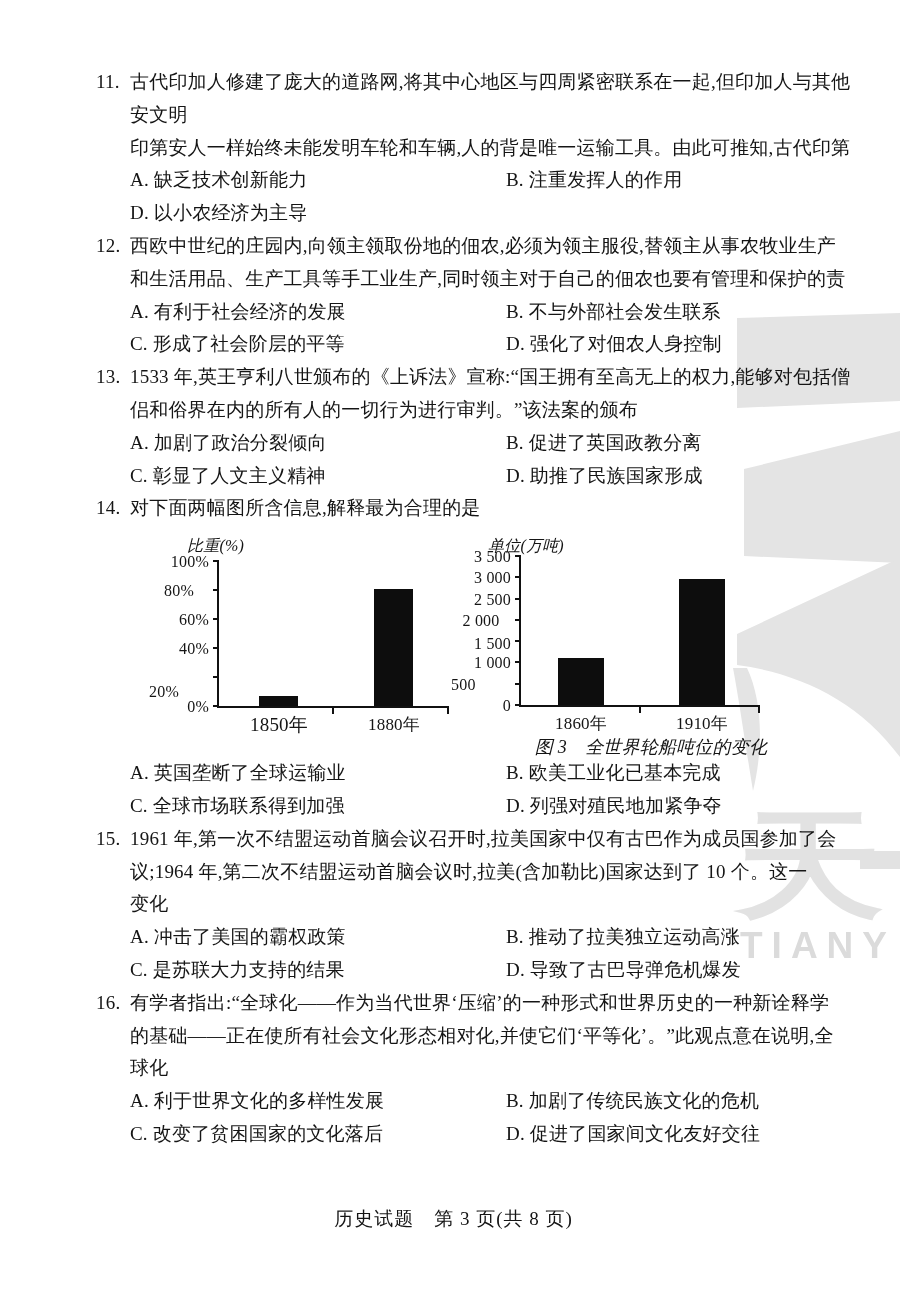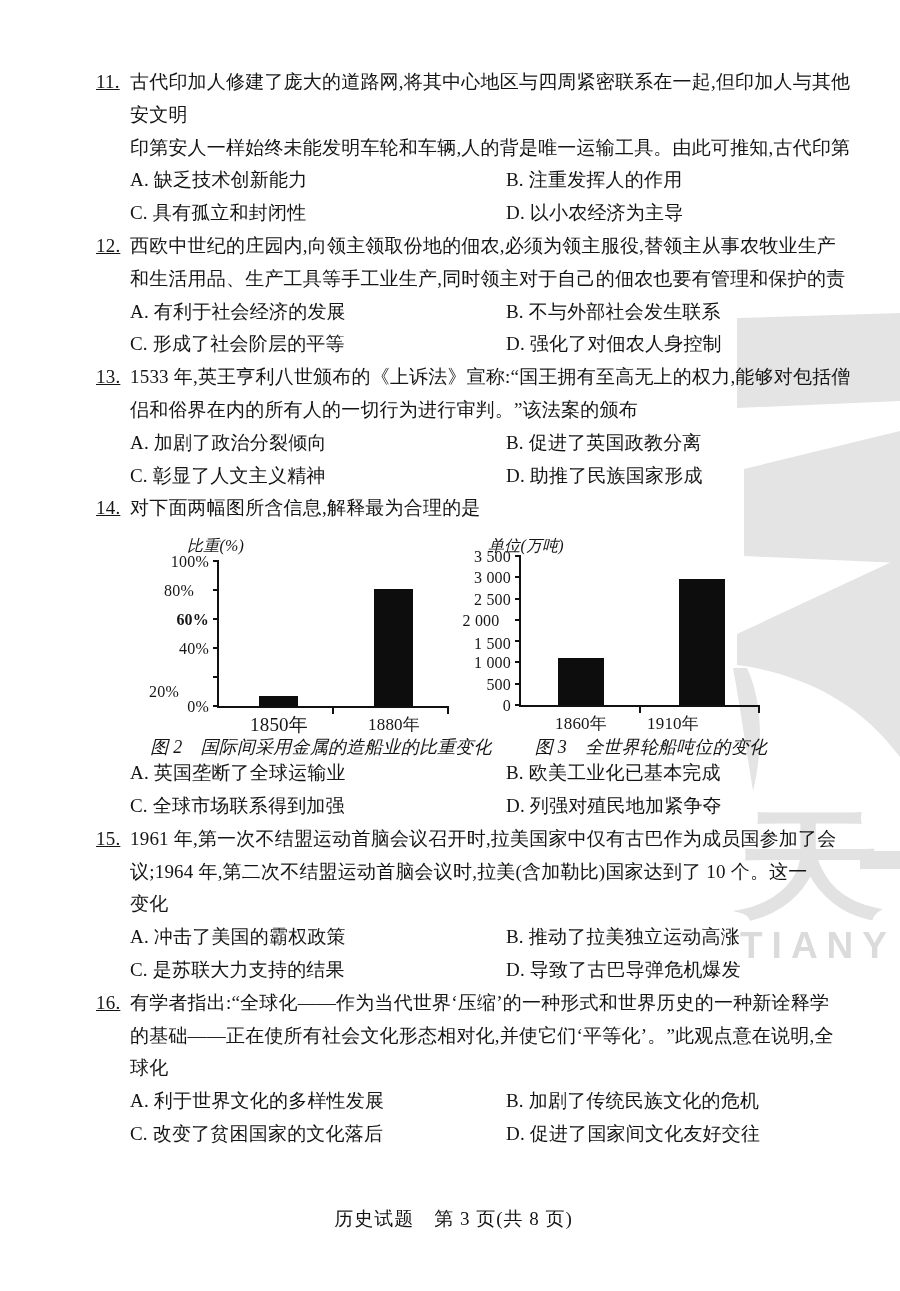--- a/index.html
+++ b/index.html
@@ -11,21 +11,21 @@
   }
   .watermark { position:absolute; left:0; top:0; z-index:0; }
   .content {
     position:relative; z-index:1;
     padding:66px 20px 0 96px;
     font-size:19px; line-height:32.8px;
     letter-spacing:0.2px;
   }
   .q { position:relative; }
   .qline.first { text-indent:-34px; padding-left:34px; }
-  .qnum { display:inline-block; width:34px; text-indent:0;text-decoration:underline; }
+  .qnum { display:inline-block; width:34px; text-indent:0; }
   .qline.cont { padding-left:34px; }
   .opts { padding-left:34px; display:grid; grid-template-columns:376px 1fr; }
   .opt { white-space:nowrap; }
   
   .charts { position:relative; height:232px; }
   .chart { position:absolute; top:0; height:232px; }
   .chart .unit { position:absolute; font-size:16px; font-style:italic; white-space:nowrap; }
   .chart .plot {
     position:absolute;
     border-left:2px solid #111; border-bottom:2px solid #111;
@@ -54,21 +54,20 @@
 
   <div class="content">
 
     <div class="q">
       <div class="qline first"><span class="qnum">11.</span><span>古代印加人修建了庞大的道路网,将其中心地区与四周紧密联系在一起,但印加人与其他</span></div>
       <div class="qline cont">安文明</div>
       <div class="qline cont">印第安人一样始终未能发明车轮和车辆,人的背是唯一运输工具。由此可推知,古代印第</div>
       <div class="opts">
         <div class="opt">A. 缺乏技术创新能力</div>
         <div class="opt">B. 注重发挥人的作用</div>
-        <div class="opt">C. 具有孤立和封闭性</div>
         <div class="opt">D. 以小农经济为主导</div>
       </div>
     </div>
 
     <div class="q">
       <div class="qline first"><span class="qnum">12.</span><span>西欧中世纪的庄园内,向领主领取份地的佃农,必须为领主服役,替领主从事农牧业生产</span></div>
       <div class="qline cont">和生活用品、生产工具等手工业生产,同时领主对于自己的佃农也要有管理和保护的责</div>
       <div class="opts">
         <div class="opt">A. 有利于社会经济的发展</div>
         <div class="opt">B. 不与外部社会发生联系</div>
@@ -94,58 +93,57 @@
       <div class="charts">
         <div class="chart" style="left:0; width:470px;">
           <div class="unit" style="left:91px; top:5px;">比重(%)</div>
           <div class="plot" style="left:121px; top:36px; width:230px; height:145px;">
               <div class="y-tick-label" style="position: absolute; left: -70px; width: 60px; text-align: right; bottom: -10px; white-space: nowrap;">0%</div>
               <div style="position: absolute; left: -6px; width: 6px; height: 2px; background: rgb(17, 17, 17); bottom: -1px;"></div>
               <div class="y-tick-label" style="position: absolute; left: -70px; width: 60px; bottom: 5px; white-space: nowrap;">20%</div>
               <div style="position: absolute; left: -6px; width: 6px; height: 2px; background: rgb(17, 17, 17); bottom: 28px;"></div>
               <div class="y-tick-label" style="position: absolute; left: -70px; width: 60px; text-align: right; bottom: 48px; white-space: nowrap;">40%</div>
               <div style="position: absolute; left: -6px; width: 6px; height: 2px; background: rgb(17, 17, 17); bottom: 57px;"></div>
-              <div class="y-tick-label" style="position: absolute; left: -70px; width: 60px; text-align: right; bottom: 77px; white-space: nowrap; font-weight: bold;">60%</div>
+              <div class="y-tick-label" style="position: absolute; left: -70px; width: 60px; text-align: right; bottom: 77px; white-space: nowrap;">60%</div>
               <div style="position: absolute; left: -6px; width: 6px; height: 2px; background: rgb(17, 17, 17); bottom: 86px;"></div>
               <div class="y-tick-label" style="position: absolute; left: -70px; width: 60px; text-align: center; bottom: 106px; white-space: nowrap;">80%</div>
               <div style="position: absolute; left: -6px; width: 6px; height: 2px; background: rgb(17, 17, 17); bottom: 115px;"></div>
               <div class="y-tick-label" style="position: absolute; left: -70px; width: 60px; text-align: right; bottom: 135px; white-space: nowrap;">100%</div>
               <div style="position: absolute; left: -6px; width: 6px; height: 2px; background: rgb(17, 17, 17); bottom: 144px;"></div>
               <div style="position: absolute; left: 40px; width: 39px; bottom: 0px; height: 10px; background: rgb(13, 13, 13);"></div>
               <div class="x-category-label" style="position: absolute; left: 5px; width: 110px; text-align: center; bottom: -28px; font-size: 19px;">1850年</div>
               <div style="position: absolute; left: 155px; width: 39px; bottom: 0px; height: 117px; background: rgb(13, 13, 13);"></div>
               <div class="x-category-label" style="position: absolute; left: 120px; width: 110px; text-align: center; bottom: -28px; font-size: 17px;">1880年</div>
               <div style="position: absolute; left: 113px; width: 2px; height: 6px; bottom: -8px; background: rgb(17, 17, 17);"></div>
               <div style="position: absolute; left: 228px; width: 2px; height: 6px; bottom: -8px; background: rgb(17, 17, 17);"></div>
             </div>
-          <div class="caption" style="left:20px; width:410px;">图 2　国际间采用金属的造船业的比重变化</div>
         </div>
         <div class="chart" style="left:380px; width:490px;">
           <div class="unit" style="left:12px; top:5px;">单位(万吨)</div>
           <div class="plot" style="left:43px; top:31px; width:239px; height:149px;">
               <div class="y-tick-label" style="position: absolute; left: -70px; width: 60px; text-align: right; bottom: -10px; white-space: nowrap;">0</div>
               <div style="position: absolute; left: -6px; width: 6px; height: 2px; background: rgb(17, 17, 17); bottom: -1px;"></div>
-              <div class="y-tick-label" style="position: absolute; left: -70px; width: 60px; text-align: right; bottom: 11px; white-space: nowrap;">500</div>
+              <div class="y-tick-label" style="position: absolute; left: -70px; width: 60px; bottom: 11px; white-space: nowrap;">500</div>
               <div style="position: absolute; left: -6px; width: 6px; height: 2px; background: rgb(17, 17, 17); bottom: 20px;"></div>
               <div class="y-tick-label" style="position: absolute; left: -70px; width: 60px; text-align: right; bottom: 33px; white-space: nowrap;">1 000</div>
               <div style="position: absolute; left: -6px; width: 6px; height: 2px; background: rgb(17, 17, 17); bottom: 42px;"></div>
               <div class="y-tick-label" style="position: absolute; left: -70px; width: 60px; text-align: right; bottom: 52px; white-space: nowrap;">1 500</div>
               <div style="position: absolute; left: -6px; width: 6px; height: 2px; background: rgb(17, 17, 17); bottom: 63px;"></div>
               <div class="y-tick-label" style="position: absolute; left: -70px; width: 60px; text-align: center; bottom: 75px; white-space: nowrap;">2 000</div>
               <div style="position: absolute; left: -6px; width: 6px; height: 2px; background: rgb(17, 17, 17); bottom: 84px;"></div>
               <div class="y-tick-label" style="position: absolute; left: -70px; width: 60px; text-align: right; bottom: 96px; white-space: nowrap;">2 500</div>
               <div style="position: absolute; left: -6px; width: 6px; height: 2px; background: rgb(17, 17, 17); bottom: 105px;"></div>
               <div class="y-tick-label" style="position: absolute; left: -70px; width: 60px; text-align: right; bottom: 118px; white-space: nowrap;">3 000</div>
               <div style="position: absolute; left: -6px; width: 6px; height: 2px; background: rgb(17, 17, 17); bottom: 127px;"></div>
               <div class="y-tick-label" style="position: absolute; left: -70px; width: 60px; text-align: right; bottom: 139px; white-space: nowrap;">3 500</div>
               <div style="position: absolute; left: -6px; width: 6px; height: 2px; background: rgb(17, 17, 17); bottom: 148px;"></div>
               <div style="position: absolute; left: 37px; width: 46px; bottom: 0px; height: 47px; background: rgb(13, 13, 13);"></div>
               <div class="x-category-label" style="position: absolute; left: 5px; width: 110px; text-align: center; bottom: -28px; font-size: 17px;">1860年</div>
               <div style="position: absolute; left: 158px; width: 46px; bottom: 0px; height: 126px; background: rgb(13, 13, 13);"></div>
-              <div class="x-category-label" style="position: absolute; left: 126px; width: 110px; text-align: left; bottom: -28px; font-size: 17px;">1910年</div>
+              <div class="x-category-label" style="position: absolute; left: 126px; width: 110px; text-align: center; bottom: -28px; font-size: 17px;">1910年</div>
               <div style="position: absolute; left: 118px; width: 2px; height: 6px; bottom: -8px; background: rgb(17, 17, 17);"></div>
               <div style="position: absolute; left: 237px; width: 2px; height: 6px; bottom: -8px; background: rgb(17, 17, 17);"></div>
             </div>
           <div class="caption" style="left:-10px; width:370px;">图 3　全世界轮船吨位的变化</div>
         </div>
       </div>
 
       <div class="opts">
         <div class="opt">A. 英国垄断了全球运输业</div>
         <div class="opt">B. 欧美工业化已基本完成</div>

